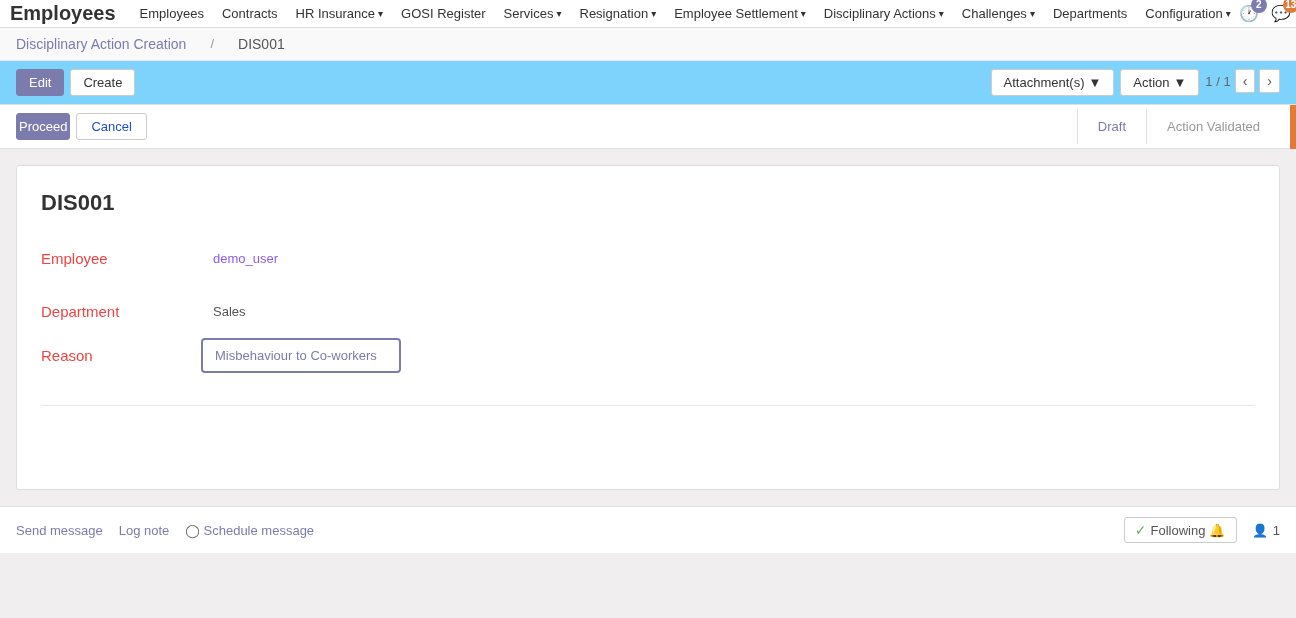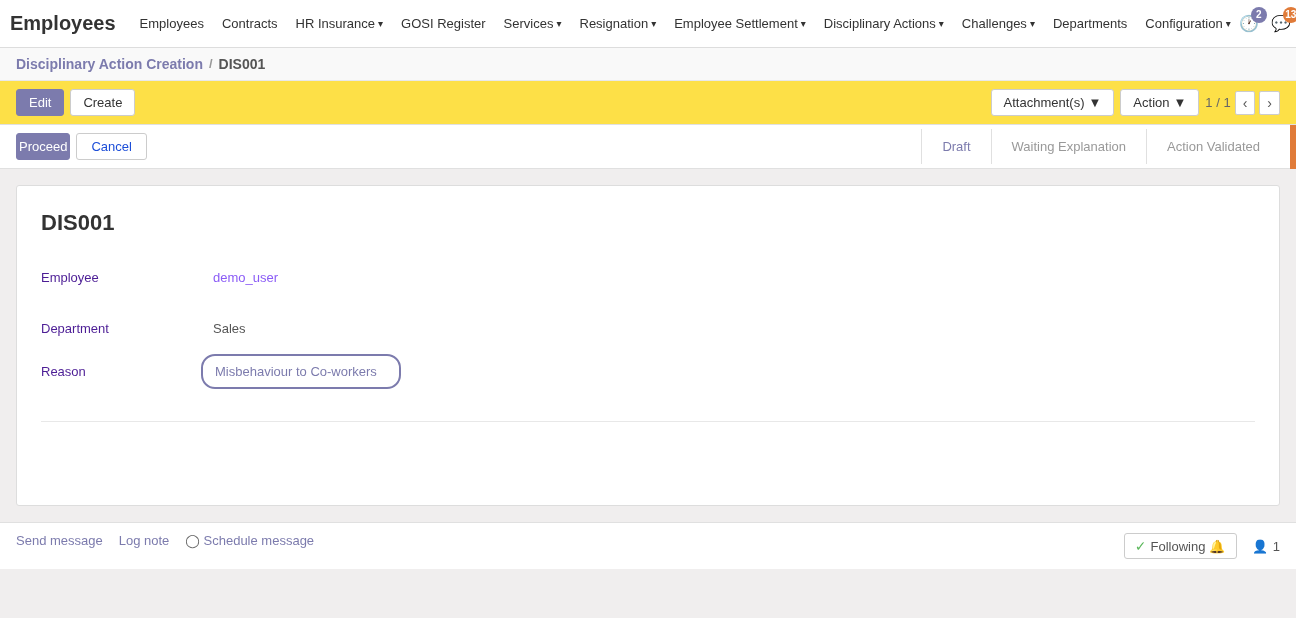--- a/index.html
+++ b/index.html
@@ -5,21 +5,21 @@
     * { box-sizing: border-box; margin: 0; padding: 0; }
     body { font-family: Arial, sans-serif; font-size: 13px; background: #f0eeee; color: #333; }
 
     
     .top-nav {
       background: #fff;
       border-bottom: 1px solid #ddd;
       display: flex;
       align-items: center;
       padding: 0 10px;
-      height: 48px;
+      height: 28px;
       position: relative;
     }
     .top-nav .brand {
       font-size: 20px;
       font-weight: bold;
       color: #333;
       margin-right: 16px;
       white-space: nowrap;
     }
     .nav-items {
@@ -77,41 +77,40 @@
       justify-content: center;
       color: #666;
       font-size: 16px;
     }
 
     
     .breadcrumb-bar {
       background: #f9f9f9;
       padding: 8px 16px;
       display: flex;
-      gap: 6px;
+      gap: 24px;
       border-bottom: 1px solid #e8e8e8;
-      font-weight: bold;
     }
     .breadcrumb-link {
       color: #7c7bad;
       cursor: pointer;
       font-size: 14px;
     }
     .breadcrumb-sep { color: #999; }
     .breadcrumb-current {
       color: #555;
       font-size: 14px;
     }
 
     
     .toolbar {
-      background: #fde047;
+      background: #7dd3fc;
       padding: 8px 16px;
       display: flex;
-      align-items: center;
+      align-items: flex-start;
       gap: 6px;
       border-bottom: 1px solid #e0e0e0;
     }
     .btn {
       padding: 5px 12px;
       border-radius: 3px;
       cursor: pointer;
       font-size: 13px;
       border: 1px solid #ccc;
       background: #fff;
@@ -224,60 +223,61 @@
       color: #333;
       margin-bottom: 24px;
     }
     .form-grid {
       display: grid;
       grid-template-columns: 160px 1fr;
       gap: 0;
     }
     .form-label {
       padding: 10px 0;
-      font-size: 13px;
-      color: #4c1d95;
+      font-size: 15px;
+      color: #ef4444;
       font-weight: normal;
       align-self: center;
     }
     .form-value {
       padding: 10px 12px;
       font-size: 13px;
       color: #8b5cf6;
       align-self: center;
     }
     .form-value.text {
       color: #555;
     }
     .form-value-box {
       padding: 8px 12px;
       font-size: 13px;
       color: #7c7bad;
       border: 2px solid #7c7bad;
-      border-radius: 14px;
+      border-radius: 4px;
       display: inline-block;
       min-width: 200px;
     }
     .spacer-row {
       height: 16px;
       grid-column: span 2;
     }
     .text-area-section {
       margin-top: 24px;
       border-top: 1px solid #e8e8e8;
       padding-top: 8px;
       min-height: 60px;
     }
 
     
     .footer {
       background: #fff;
       border-top: 1px solid #e0e0e0;
       padding: 10px 16px;
       display: flex;
+      align-items: center;
       gap: 16px;
     }
     .footer-link {
       color: #7c7bad;
       cursor: pointer;
       font-size: 13px;
       text-decoration: none;
     }
     .footer-right {
       margin-left: auto;
@@ -369,23 +369,20 @@
   <div class="status-bar">
     <div class="action-btns">
       <button class="btn-proceed">Proceed</button>
       <button class="btn-cancel">Cancel</button>
     </div>
     <div class="status-steps">
       <div class="status-step active">
         <span>Draft</span>
       </div>
       <div class="status-step">
-        <span>Waiting Explanation</span>
-      </div>
-      <div class="status-step">
         <span>Action Validated</span>
       </div>
     </div>
   </div>
   <div class="orange-bar"></div>
 </div>
 
 <div class="main-content">
   <div class="record-card">
     <div class="record-title">DIS001</div>

